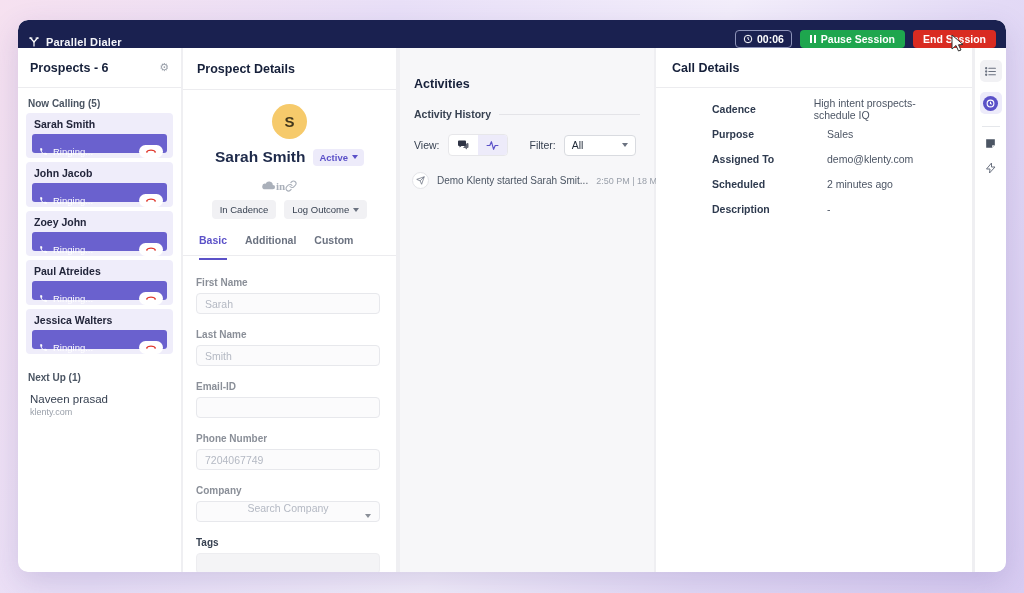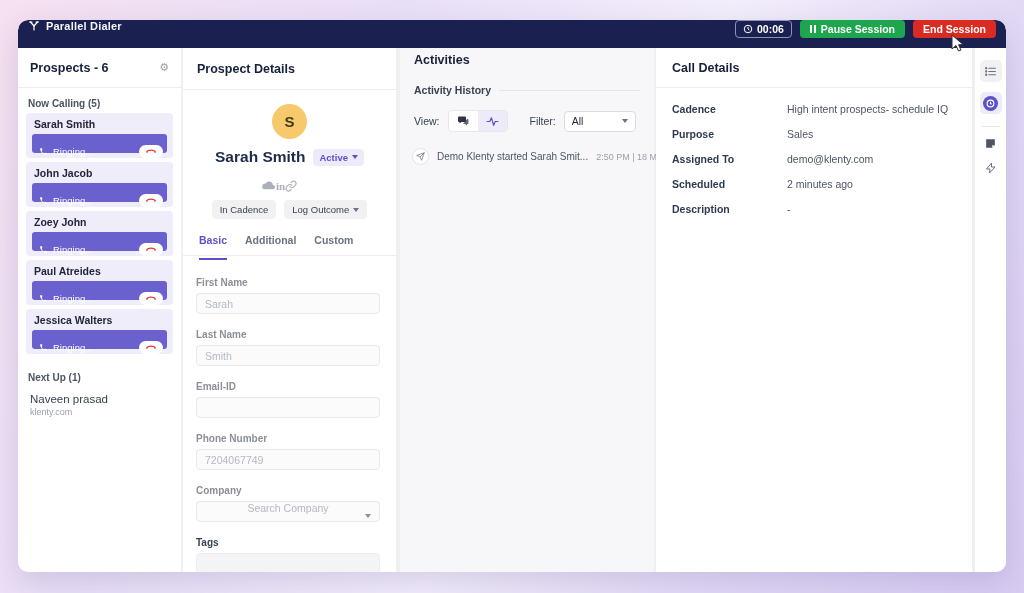--- a/index.html
+++ b/index.html
@@ -11,21 +11,21 @@
   }
   .window {
     position:absolute; left:18px; top:20px; width:988px; height:552px;
     background:#efeff2; border-radius:10px; box-shadow:0 10px 30px rgba(80,60,140,.18);
     overflow:hidden;
   }
   
   .topbar {
     position:absolute; left:0; top:0; width:988px; height:28px;
     background:#1a2150; border-radius:10px 10px 0 0;
-    display:flex; align-items:flex-start; padding:0 10px; color:#f4f5fa;
+    display:flex; align-items:flex-end; padding:0 10px; color:#f4f5fa;
   }
   .brand { display:flex; align-items:center; gap:6px; font-size:11px; font-weight:bold; letter-spacing:.2px; }
   .topbar-right { margin-left:auto; display:flex; align-items:center; gap:8px; }
   .timer-pill {
     display:flex; align-items:center; gap:4px; border:1px solid #8d93b8; border-radius:4px;
     padding:2px 7px; font-size:10.5px; font-weight:bold; color:#fff;
   }
   .btn { display:flex; align-items:center; gap:5px; border-radius:4px; padding:3px 10px;
     font-size:10.5px; font-weight:bold; color:#fff; cursor:pointer; }
   .btn-green { background:#1ea64e; }
@@ -79,41 +79,41 @@
     border-radius:4px; font-size:10.5px; color:#b4b9c3; padding:0 8px;
     font-family:"Liberation Sans","DejaVu Sans",sans-serif; }
   .fselect { margin-top:5px; width:184px; height:21px; background:#fbfbfc; border:1px solid #e7e8ec;
     border-radius:4px; font-size:10.5px; color:#b4b9c3; padding:0 8px; display:flex; align-items:center; cursor:pointer;flex-direction:column; }
   .caret { width:0; height:0; border-left:3.5px solid transparent; border-right:3.5px solid transparent;
     border-top:4px solid #6b7280; display:inline-block; }
   .caret.lite { border-top-color:#8a8f98; margin-left:auto; }
   .caret.purple { border-top-color:#5b51c8; }
   
   .p-activities { left:382px; width:254px; background:#f7f7f9; }
-  .p-activities .head { padding:2px 14px 0; }
+  .p-activities .head { padding:26px 14px 0; }
   .ah-row { display:flex; align-items:center; gap:8px; padding:16px 14px 0; }
   .ah-label { font-size:10.5px; font-weight:bold; color:#374151; white-space:nowrap; }
   .ah-line { flex:1; height:1px; background:#e4e4e8; }
   .view-row { display:flex; align-items:center; padding:14px 14px 0; font-size:10.5px; color:#374151; }
   .seg { display:flex; margin-left:8px; border:1px solid #e7e7ea; border-radius:4px; overflow:hidden; background:#fff; }
   .seg-btn { width:29px; height:20px; display:flex; align-items:center; justify-content:center; cursor:pointer; }
   .seg-btn.on { background:#edebfa; }
   .filter-label { margin-left:22px; }
   .filter-select { margin-left:8px; width:72px; height:21px; background:#fff; border:1px solid #d9dbe0;
     border-radius:4px; display:flex; align-items:center; padding:0 7px; font-size:10.5px; color:#1f2937; cursor:pointer; }
   .act-item { display:flex; align-items:center; gap:8px; padding:16px 10px 0 12px; }
   .act-ic { width:17px; height:17px; border-radius:50%; background:#fff; border:1px solid #e3e4e8;
     display:flex; align-items:center; justify-content:center; color:#6b7280; flex:none; }
   .act-text { font-size:10px; color:#4b5563; white-space:nowrap; }
   .act-time { font-size:9px; color:#9aa0aa; white-space:nowrap; }
   
   .p-call { left:638px; width:316px; }
   .p-call .head { height:40px; display:flex; align-items:center; padding:0 16px; border-bottom:1px solid #ececef; }
   .cd-row { display:flex; padding:0 16px; align-items:center; height:25px; margin-top:0; }
-  .cd-rows { padding-top:8px; }
+  .cd-rows { padding-top:8px;margin-left:40px; }
   .cd-label { width:115px; font-size:10.5px; font-weight:bold; color:#2e3a4e; }
   .cd-value { font-size:10.5px; color:#4c5564; }
   
   .p-rail { left:957px; width:31px; border-radius:0 0 10px 0; display:flex; flex-direction:column; align-items:center; padding-top:12px; }
   .rail-btn { width:22px; height:22px; border-radius:5px; display:flex; align-items:center; justify-content:center;
     margin-bottom:10px; cursor:pointer; background:#f1f1f4; color:#6b7280; }
   .rail-btn.purple { background:#edebfa; }
   .rail-clock { width:15px; height:15px; border-radius:50%; background:#5b51c8; display:flex; align-items:center; justify-content:center; }
   .rail-div { width:18px; height:1px; background:#e5e7eb; margin:2px 0 10px; }
   .rail-ic { margin-bottom:12px; color:#4b5563; cursor:pointer; display:flex; }

